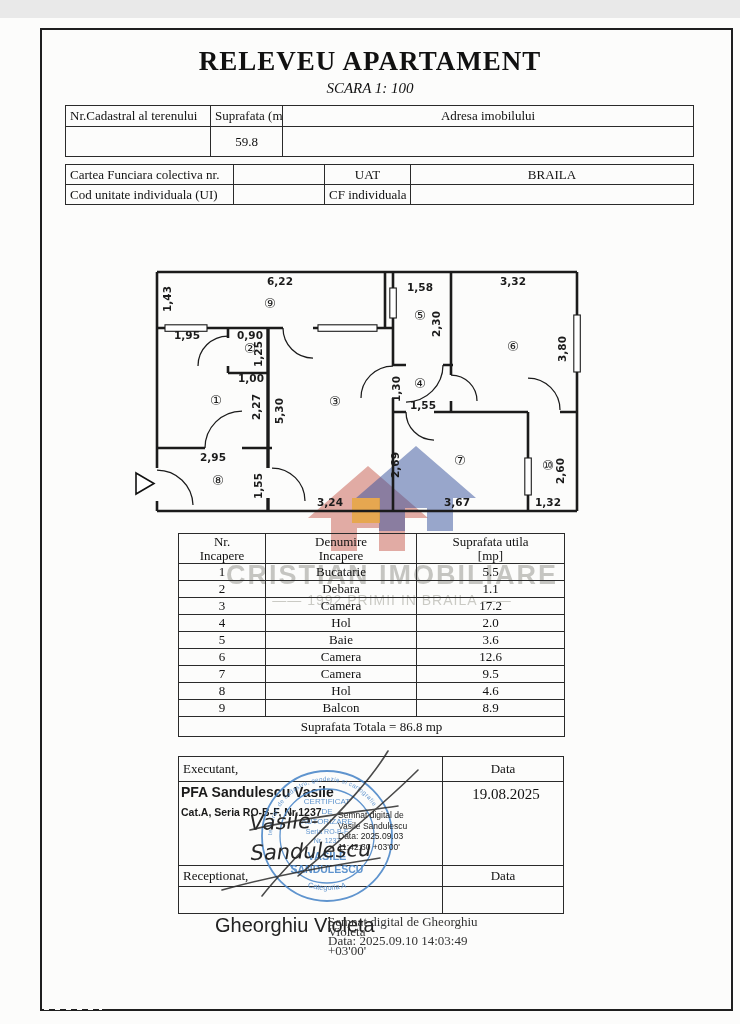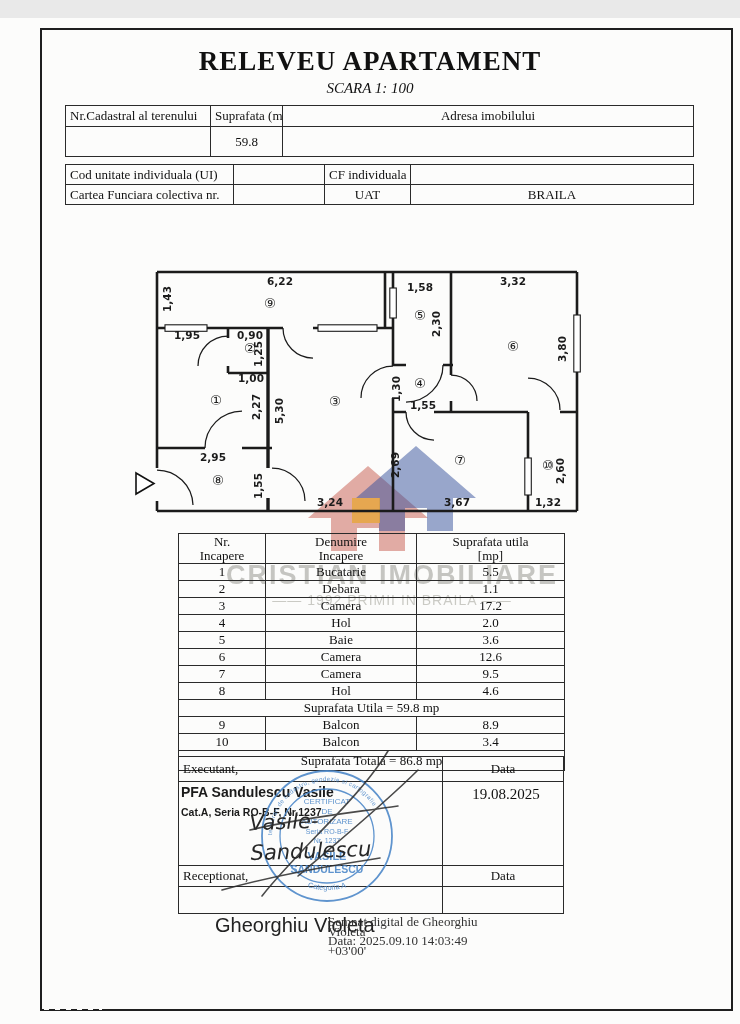--- a/index.html
+++ b/index.html
@@ -81,30 +81,30 @@
 
   <table class="doc abs" id="tbl-cf">
     <colgroup>
         <col style="width:168px">
         <col style="width:91px">
         <col style="width:86px">
         <col style="width:283px">
       </colgroup>
     <tbody>
         <tr style="height:20px">
-      <td>Cod unitate individuala (UI)</td>
-      <td></td>
-      <td>CF individuala</td>
-      <td></td>
-    </tr>
-    <tr style="height:20px">
       <td>Cartea Funciara colectiva nr.</td>
       <td></td>
       <td class="tc">UAT</td>
       <td class="tc">BRAILA</td>
+    </tr>
+    <tr style="height:20px">
+      <td>Cod unitate individuala (UI)</td>
+      <td></td>
+      <td>CF individuala</td>
+      <td></td>
     </tr>
   </tbody>
     </table>
 
   <svg class="abs" id="watermark" width="335" height="180" viewBox="225 418 335 180">
     <g>
       <path d="M60,0 L120,52 L97,52 L97,85 L71,85 L71,62 L49,62 L49,85 L23,85 L23,52 L0,52 Z" transform="translate(308,448)" fill="#c24a3a" opacity="0.45"></path>
       <path d="M60,0 L120,52 L97,52 L97,85 L71,85 L71,62 L49,62 L49,85 L23,85 L23,52 L0,52 Z" transform="translate(356,428)" fill="#33509b" opacity="0.5"></path>
       <rect x="352" y="480" width="28" height="25" fill="#e7a63b" opacity="0.8"></rect>
     </g>
@@ -234,32 +234,24 @@
     <tr style="height:16px">
           <td class="tc">7</td>
           <td class="tc">Camera</td>
           <td class="tc">9.5</td>
         </tr>
     <tr style="height:16px">
           <td class="tc">8</td>
           <td class="tc">Hol</td>
           <td class="tc">4.6</td>
         </tr>
-    <tr style="height:17px">
-          <td colspan="3" class="tc">Suprafata Utila = 59.8 mp</td>
-        </tr>
     <tr style="height:16px">
           <td class="tc">9</td>
           <td class="tc">Balcon</td>
           <td class="tc">8.9</td>
-        </tr>
-    <tr style="height:16px">
-          <td class="tc">10</td>
-          <td class="tc">Balcon</td>
-          <td class="tc">3.4</td>
         </tr>
     <tr style="height:20px">
           <td colspan="3" class="tc">Suprafata Totala = 86.8 mp</td>
         </tr>
   </tbody>
     </table>
 
   <table class="doc abs" id="tbl-sign">
     <colgroup>
         <col style="width:264px">
@@ -318,20 +310,26 @@
       <path d="M250,812 C300,800 350,795 398,788"></path>
       <path d="M222,872 C280,856 330,848 380,840"></path>
     </g>
   </svg>
 
   <div class="abs" id="sig-script">
     <div>Vasile-</div>
     <div>Sandulescu</div>
   </div>
 
+  <div class="abs" id="sig-digital">
+    <div>Semnat digital de</div>
+    <div>Vasile Sandulescu</div>
+    <div>Data: 2025.09.03</div>
+    <div>11:42:30 +03'00'</div>
+  </div>
 
   <div class="abs" id="gv-name">Gheorghiu Violeta</div>
   <div class="abs" id="gv-digital">
     <div>Semnat digital de Gheorghiu Violeta</div>
     <div>Data: 2025.09.10 14:03:49 +03'00'</div>
   </div>
 
 </div>
 
 </body></html>

